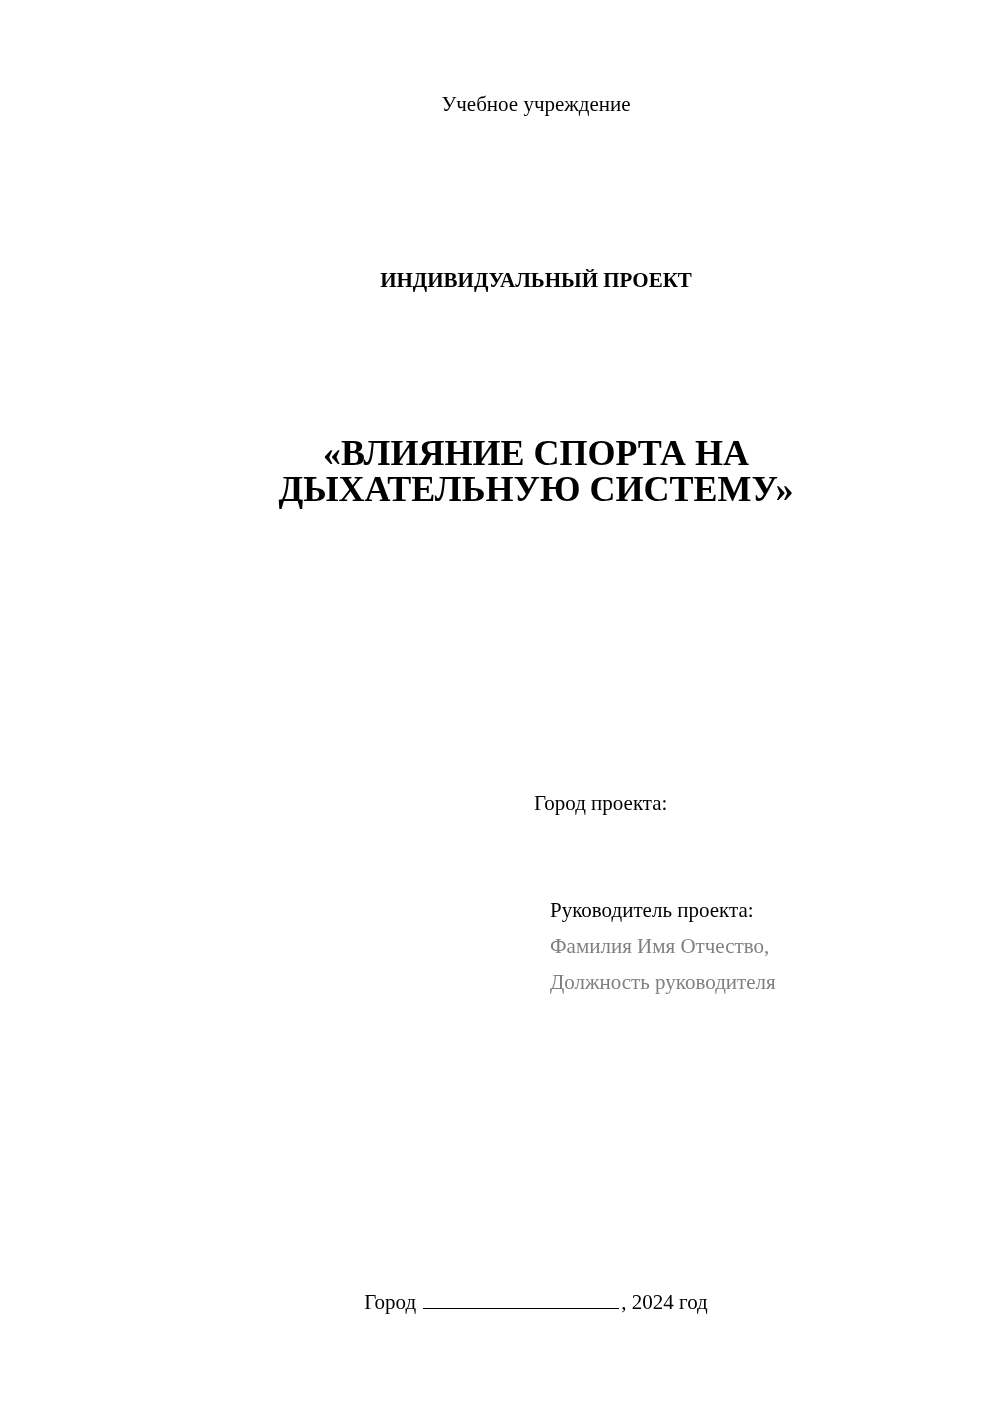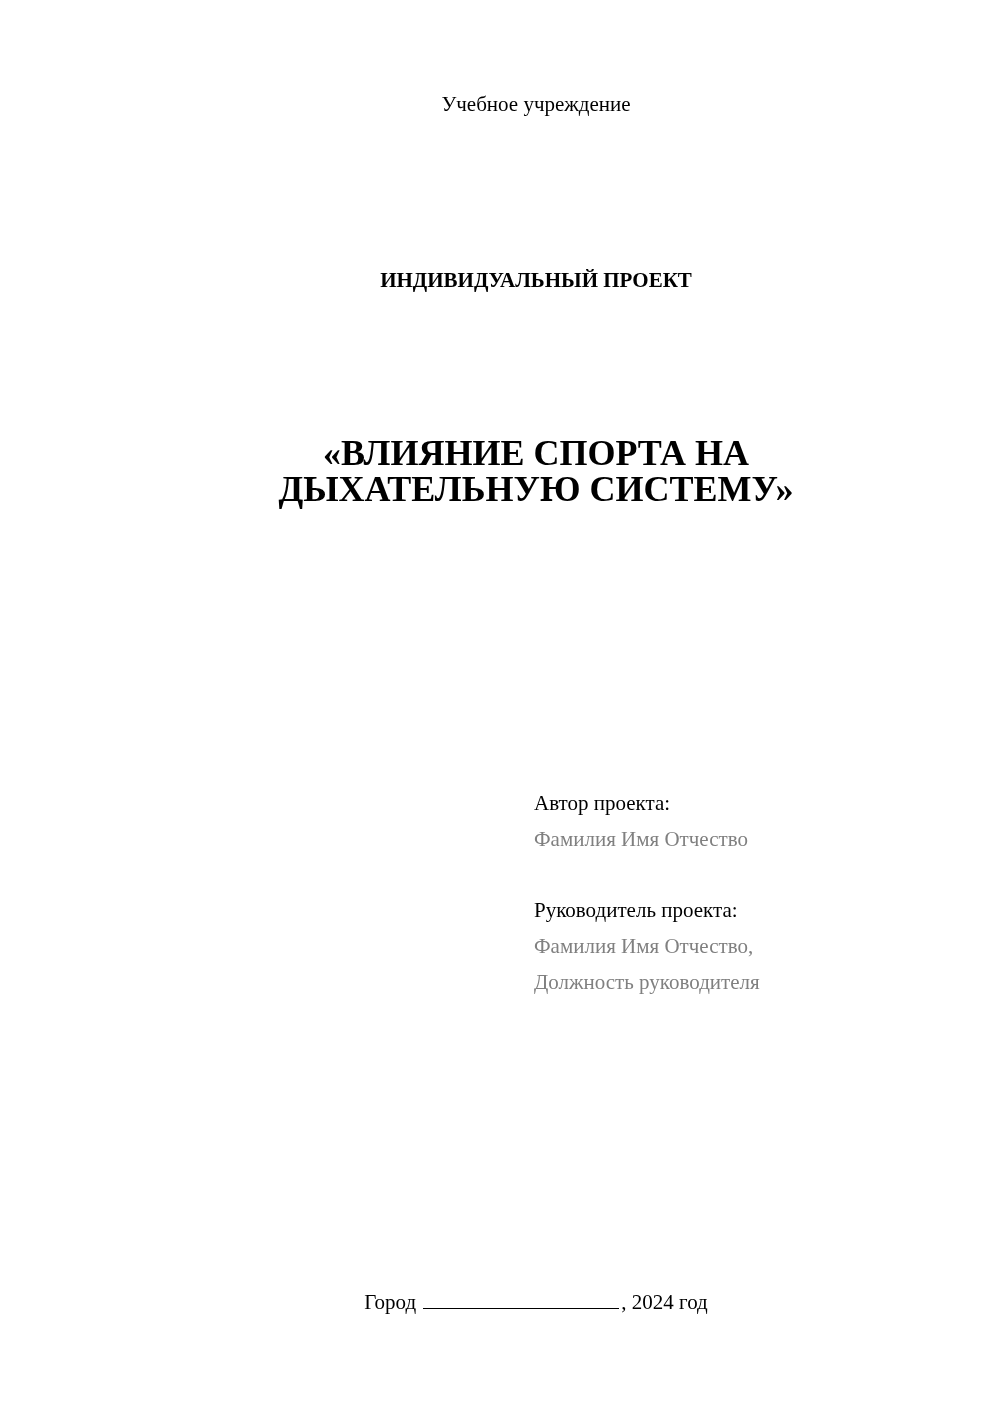--- a/index.html
+++ b/index.html
@@ -20,25 +20,24 @@
 
 <div>
   <div class="abs inst">Учебное учреждение</div>
   <div class="abs ptype">ИНДИВИДУАЛЬНЫЙ ПРОЕКТ</div>
   <div class="abs title">
     <div>«ВЛИЯНИЕ СПОРТА НА</div>
     <div>ДЫХАТЕЛЬНУЮ СИСТЕМУ»</div>
   </div>
 
   <div class="abs block" style="top:785px;">
-    <div class="lbl">Автор проекта:</div>
-    <div class="ph">Фамилия Имя Отчество</div>
+    <div class="lbl">Город проекта:</div>
   </div>
 
-  <div class="abs block" style="top:892px;">
+  <div class="abs block" style="top:892px;margin-left:16px;">
     <div class="lbl">Руководитель проекта:</div>
     <div class="ph">Фамилия Имя Отчество,</div>
     <div class="ph">Должность руководителя</div>
   </div>
 
   <div class="abs footer">
     <span>Город</span>
     <span class="blank"></span><span>, 2024 год</span>
   </div>
 </div>

